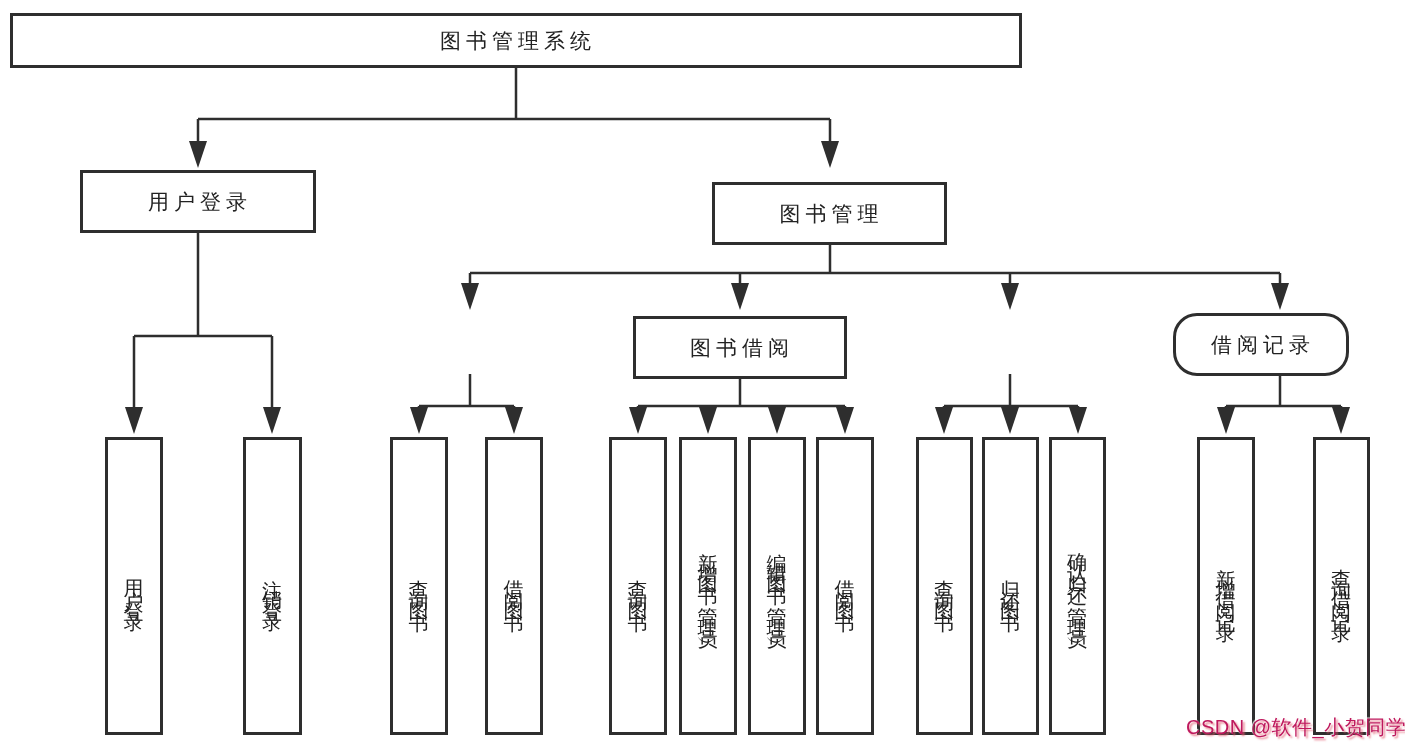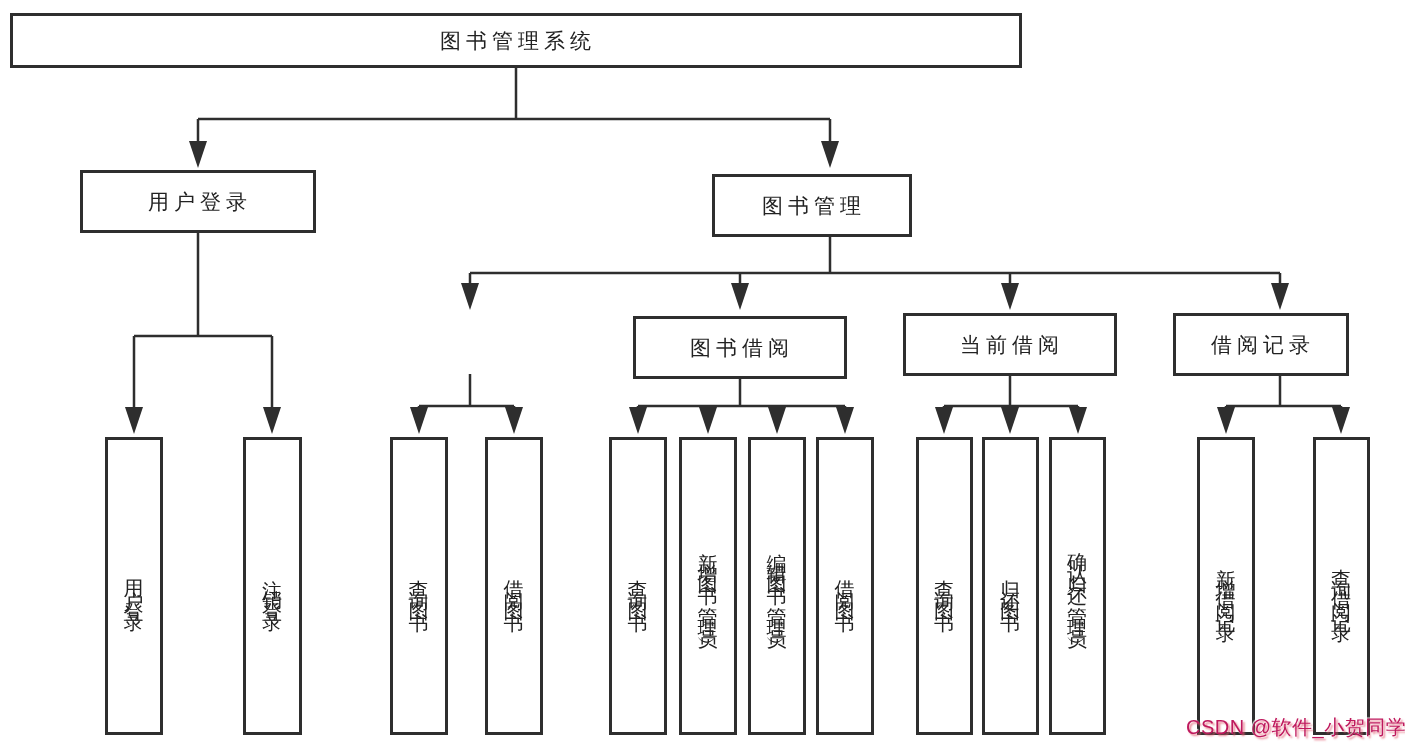--- a/index.html
+++ b/index.html
@@ -101,31 +101,28 @@
     </g>
   </svg>
 
   <div class="node hbox" style="left:10px; top:13px; width:1012px; height:55px;">
     <span class="lbl">图书管理系统</span>
   </div>
 
   <div class="node hbox" style="left:80px; top:170px; width:236px; height:63px;">
     <span class="lbl">用户登录</span>
   </div>
-  <div class="node hbox" style="left:712px; top:174px; width:200px; height:63px;">
+  <div class="node hbox" style="left:712px; top:182px; width:235px; height:63px;">
     <span class="lbl">图书管理</span>
   </div>
 
   <div class="node hbox" style="left:633px; top:316px; width:214px; height:63px;">
     <span class="lbl">图书借阅</span>
   </div>
-  <div class="node hbox" style="left:903px; top:313px; width:214px; height:63px;">
-    <span class="lbl">当前借阅</span>
-  </div>
-  <div class="node hbox" style="left:1173px; top:313px; width:176px; height:63px;">
+  <div class="node hbox" style="left:1173px; top:313px; width:176px; height:63px;border-radius:24px;">
     <span class="lbl">借阅记录</span>
   </div>
 
   <div class="node vbox" style="left:105px; top:437px; width:58px; height:298px;">
     <span class="lbl">用户登录</span>
   </div>
   <div class="node vbox" style="left:243px; top:437px; width:59px; height:298px;">
     <span class="lbl">注销登录</span>
   </div>
 

